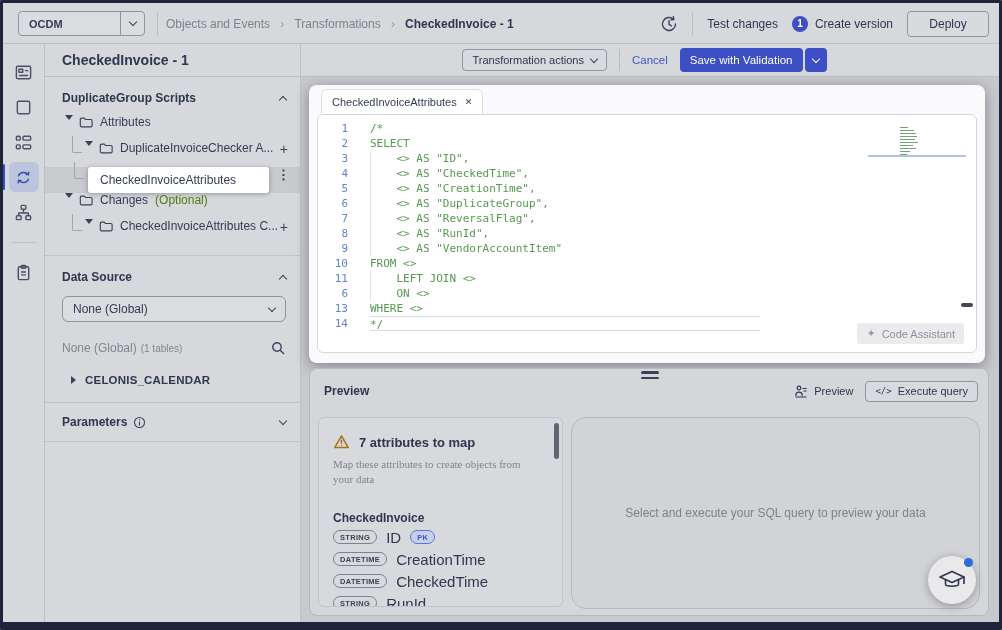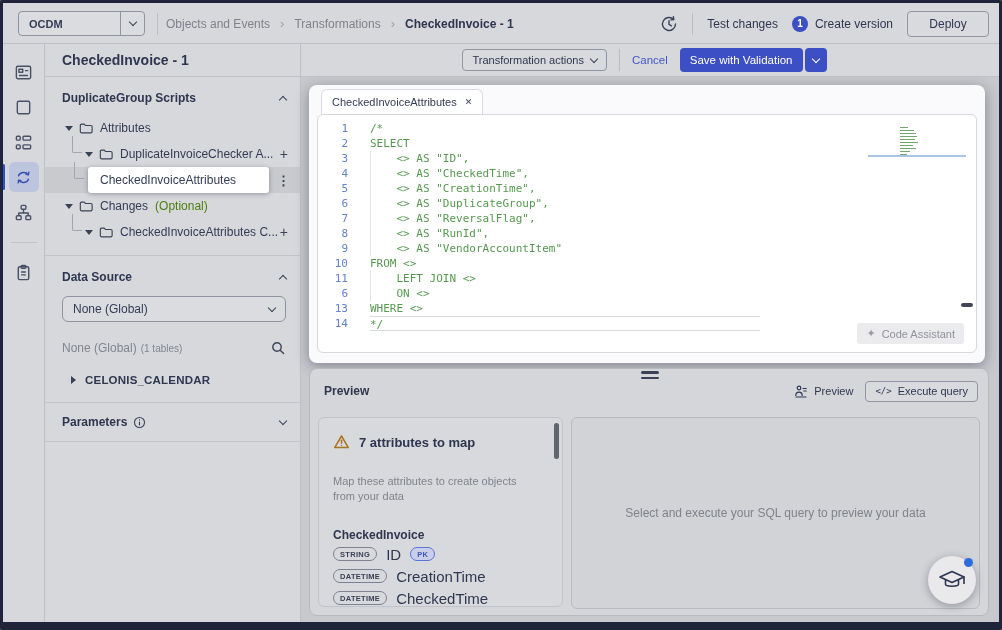--- a/index.html
+++ b/index.html
@@ -46,21 +46,21 @@
   
   .leftpanel { width:256px; border-right:1px solid #bfc0c5; background:#d7d8db; font-size:12px; }
   .section-h { display:flex; align-items:center; padding:14px 14px 10px 17px; }
   .section-title { font-weight:bold; color:#2e3650; flex:1; display:flex; align-items:center; gap:6px; }
   .hr { height:1px; background:#c3c4c9; }
   .chev { width:6px; height:6px; border-right:1.5px solid #3a4258; border-bottom:1.5px solid #3a4258; display:inline-block; }
   .chev.down { transform:rotate(45deg); margin-top:-3px; }
   .chev.up { transform:rotate(-135deg); margin-top:3px; }
   .caret-down { width:0; height:0; border-left:4px solid transparent; border-right:4px solid transparent; border-top:5px solid #3a4258; display:inline-block; }
   .caret-right { width:0; height:0; border-top:4px solid transparent; border-bottom:4px solid transparent; border-left:5px solid #3a4258; display:inline-block; }
-  .tree-row { height:26px; display:flex; align-items:center; position:relative; color:#333b55; }
+  .tree-row { height:26px; display:flex; align-items:flex-start; position:relative; color:#333b55; }
   .tree-row .lbl { margin-left:7px; white-space:nowrap; }
   .folder { margin-left:6px; flex:none; }
   .plus { position:absolute; right:12px; font-size:14px; color:#3a4258; }
   .conn { position:absolute; width:10px; height:17px; border-left:1px solid #a2a5ae; border-bottom:1px solid #a2a5ae; border-bottom-left-radius:2px; top:-5px; }
   .row-selected { background:#c9cacd; }
   .sel-box { position:absolute; left:43px; right:31px; top:0; bottom:0; background:#ffffff; border-radius:3px; box-shadow:0 1px 5px rgba(25,30,55,.35); display:flex; align-items:center; padding-left:12px; }
   .kebab { position:absolute; right:10px; font-size:13px; font-weight:bold; color:#3a4258; letter-spacing:0; }
   .muted { color:#4d7c0f; }
   .ds-select { margin:2px 14px 12px 17px; height:26px; border:1px solid #8f93a3; border-radius:6px; background:#dbdcdf; display:flex; align-items:center; padding:0 10px; }
   .ds-select .val { flex:1; font-size:12px; color:#333b55; }
@@ -96,28 +96,28 @@
   .preview-wrap { position:absolute; left:8px; right:10px; top:291px; bottom:6px; background:#d5d6d9; border:1px solid #b8b9be; border-radius:8px; }
   .preview-head { position:absolute; left:14px; right:10px; top:0; height:44px; display:flex; align-items:center; }
   .preview-title { font-size:12px; font-weight:bold; color:#2e3650; flex:1; }
   .prev-btn { display:flex; align-items:center; gap:6px; font-size:11px; font-weight:500; color:#2e3650; margin-right:12px; }
   .exec-btn { height:21px; padding:0 9px; font-size:11px; font-weight:500; gap:6px; }
   .exec-btn .code-ico { font-family:"DejaVu Sans Mono", monospace; font-size:9px; }
   .cards { position:absolute; left:8px; right:8px; top:48px; bottom:2px; display:flex; gap:8px; }
   .map-card { width:245px; height:190px; background:#d8d9dc; border:1px solid #c2c3c8; border-radius:6px; overflow:hidden; position:relative; padding:12px 16px 0 14px; }
   .warn-row { display:flex; align-items:center; gap:9px; margin-top:4px; }
   .warn-title { font-size:13px; font-weight:bold; color:#2e3650; }
-  .map-desc { margin-top:24px; font-size:11px; line-height:1.35; color:#80838d; width:205px; }
+  .map-desc { margin-top:7px; font-size:11px; line-height:1.35; color:#80838d; width:205px;font-family:Liberation Serif, serif; }
   .obj-name { margin-top:24px; font-size:12px; font-weight:bold; color:#2e3650; }
   .attr-row { height:19px; display:flex; align-items:center; gap:9px; margin-top:3px; }
   .pill { border:1px solid #7d8190; border-radius:8px; font-size:7.5px; font-weight:bold; letter-spacing:.3px; color:#3a4156; padding:1.5px 6px; }
   .pill.pk { border-color:#5a74d8; color:#3c55c0; background:#c9cfe8; }
   .attr-name { font-size:15px; color:#2e3650; }
   .card-scroll { position:absolute; right:3px; top:5px; width:5px; height:36px; background:#61656f; border-radius:3px; }
-  .empty-card { flex:1; height:192px; background:#d2d3d6; border:1px solid #b9babf; border-radius:6px; display:flex; align-items:center; justify-content:center; }
+  .empty-card { flex:1; height:192px; background:#d2d3d6; border:1px solid #b9babf; border-radius:15px; display:flex; align-items:center; justify-content:center; }
   .empty-text { font-size:12px; color:#7f828c; }
   .help-fab { position:absolute; right:23px; bottom:18px; width:48px; height:48px; border-radius:50%; background:#e9e9eb; box-shadow:0 2px 8px rgba(25,30,55,.35); display:flex; align-items:center; justify-content:center; z-index:4; }
   .help-dot { position:absolute; top:2px; right:3px; width:9px; height:9px; border-radius:50%; background:#2e6bdb; }
   svg { display:block; }
 </style>
 </head>
 <body>
 
 <div class="screen">
   <div class="ui">

